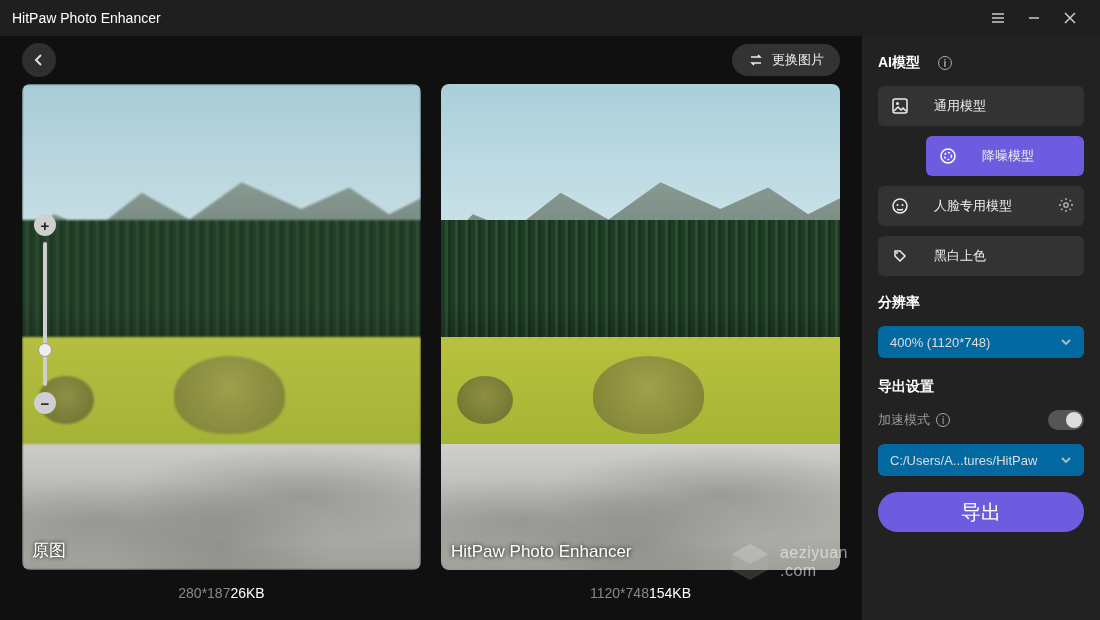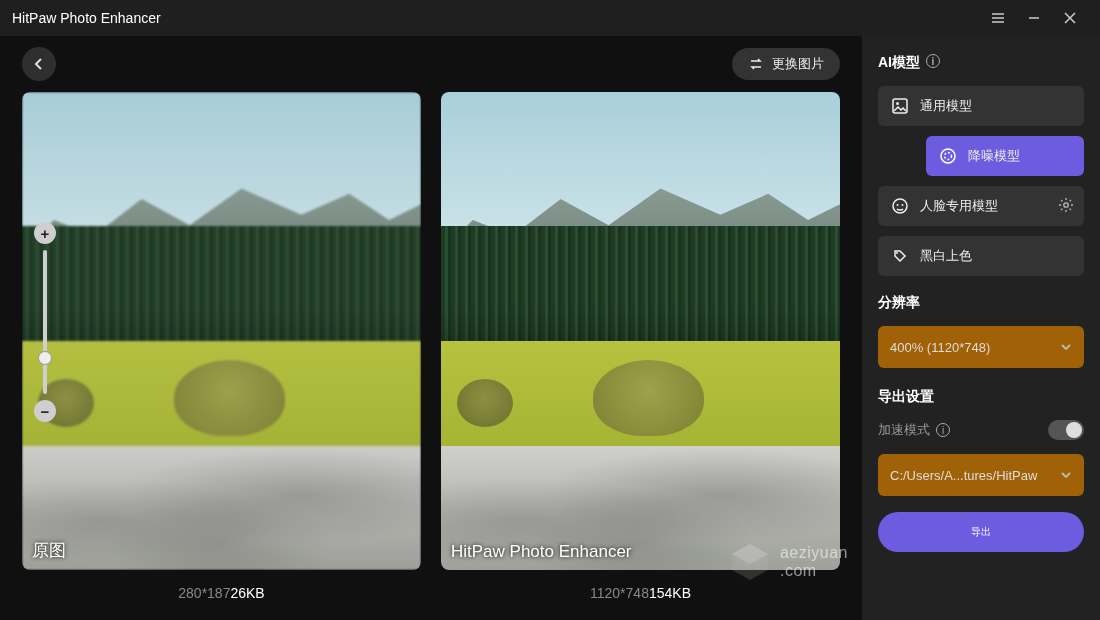--- a/index.html
+++ b/index.html
@@ -9,21 +9,21 @@
   .titlebar { height: 36px; background: #1f1f1f; display: flex; align-items: center; padding: 0 12px; }
   .titlebar .title { font-size: 14px; color: #fff; font-weight: 500; }
   .titlebar .spacer { flex: 1; }
   .titlebar .winbtn { width: 36px; height: 36px; display: flex; align-items: center; justify-content: center; color: #ccc; cursor: pointer; }
 
   
   .body { display: flex; height: calc(620px - 36px); }
 
   
   .main { flex: 1; background: #101010; position: relative; display: flex; flex-direction: column; }
-  .main-header { height: 56px; display: flex; align-items: center; padding: 8px 22px; }
+  .main-header { height: 48px; display: flex; align-items: center; padding: 8px 22px; }
   .back-btn { width: 34px; height: 34px; border-radius: 50%; background: #2f2f2f; display: flex; align-items: center; justify-content: center; cursor: pointer; }
   .main-header .spacer { flex: 1; }
   .swap-btn { height: 32px; border-radius: 16px; background: #333; display: flex; align-items: center; gap: 8px; padding: 0 16px; cursor: pointer; font-size: 13px; color: #eee; }
 
   .compare-row { flex: 1; display: flex; gap: 20px; padding: 0 22px 4px 22px; min-height: 0; }
   .img-col { flex: 1; display: flex; flex-direction: column; min-height: 0; }
   .img-wrap { flex: 1; position: relative; border-radius: 8px; overflow: hidden; background: #000; }
   .img-label { position: absolute; left: 10px; bottom: 8px; font-size: 17px; color: #fff; text-shadow: 0 0 4px #000; }
   .img-stats { height: 46px; display: flex; align-items: center; justify-content: center; font-size: 14px; }
   .img-stats .dim { color: #888; }
@@ -61,34 +61,34 @@
   .zoom-ctrl { position:absolute; left:10px; top:130px; width:26px; height:200px;
                display:flex; flex-direction:column; align-items:center; }
   .zoom-btn { width:22px; height:22px; border-radius:50%; background:#cfcfcf; color:#222;
               display:flex;align-items:center;justify-content:center; font-weight:700; font-size:15px; cursor:pointer;}
   .zoom-track { flex:1; width:4px; background:#cfcfcf; border-radius:2px; margin:6px 0; position:relative;}
   .zoom-thumb { position:absolute; left:50%; transform:translate(-50%,-50%); top:75%;
                 width:14px; height:14px; border-radius:50%; background:#eee; border:1px solid #999;}
 
   
   .sidebar { width: 238px; background: #222; display: flex; flex-direction: column; padding: 18px 16px 14px 16px; gap: 14px; }
-  .sec-title { font-size: 14px; font-weight: 600; color: #fff; display:flex; align-items:flex-start; gap:6px;}
+  .sec-title { font-size: 14px; font-weight: 600; color: #fff; display:flex; align-items:center; gap:18px;}
   .info-icon { width:14px; height:14px; border-radius:50%; border:1.5px solid #aaa; display:inline-flex; align-items:center; justify-content:center; font-size:10px; color:#aaa; }
   .model-list { display:flex; flex-direction:column; gap:10px; }
-  .model-btn { height:40px; border-radius:6px; background:#333; display:flex; align-items:center; gap:10px; padding:0 12px; cursor:pointer; font-size:13px; color:#eee; position:relative;}
+  .model-btn { height:40px; border-radius:6px; background:#333; display:flex; align-items:center; gap:24px; padding:0 12px; cursor:pointer; font-size:13px; color:#eee; position:relative;}
   .model-btn.active { background:#6d5ce0;margin-left:48px; }
   .model-icon { width:20px; height:20px; display:flex; align-items:center; justify-content:center; }
   .model-gear { position:absolute; right:10px; }
 
-  .dropdown { height:42px; border-radius:6px; background:#a16207; display:flex; align-items:center; justify-content:space-between; padding:0 12px; cursor:pointer; font-size:13px; color:#ddd;}
+  .dropdown { height:32px; border-radius:6px; background:#0369a1; display:flex; align-items:center; justify-content:space-between; padding:0 12px; cursor:pointer; font-size:13px; color:#ddd;}
   .muted { color:#9a9a9a; font-size:13px; }
   .row { display:flex; align-items:center; justify-content:space-between; }
   .toggle { width:36px; height:20px; border-radius:10px; background:#555; position:relative; cursor:pointer;}
   .toggle::after{ content:""; position:absolute; right:2px; top:2px; width:16px; height:16px; border-radius:50%; background:#ddd;}
-  .export-btn { height:40px; border-radius:20px; background:#6d5ce0; display:flex; align-items:center; justify-content:center; font-size:10px; color:#fff; cursor:pointer; margin-top:2px;}
+  .export-btn { height:40px; border-radius:20px; background:#6d5ce0; display:flex; align-items:center; justify-content:center; font-size:20px; color:#fff; cursor:pointer; margin-top:2px;}
 
   
   .watermark { position:absolute; right:14px; bottom:36px; display:flex; align-items:center; gap:8px; opacity:.55; pointer-events:none;}
   .watermark .wm-text { font-size:16px; color:#fff; letter-spacing:.5px; }
   .watermark svg { opacity:.9; }
 </style>
 </head>
 <body>
 
 <div class="titlebar">

